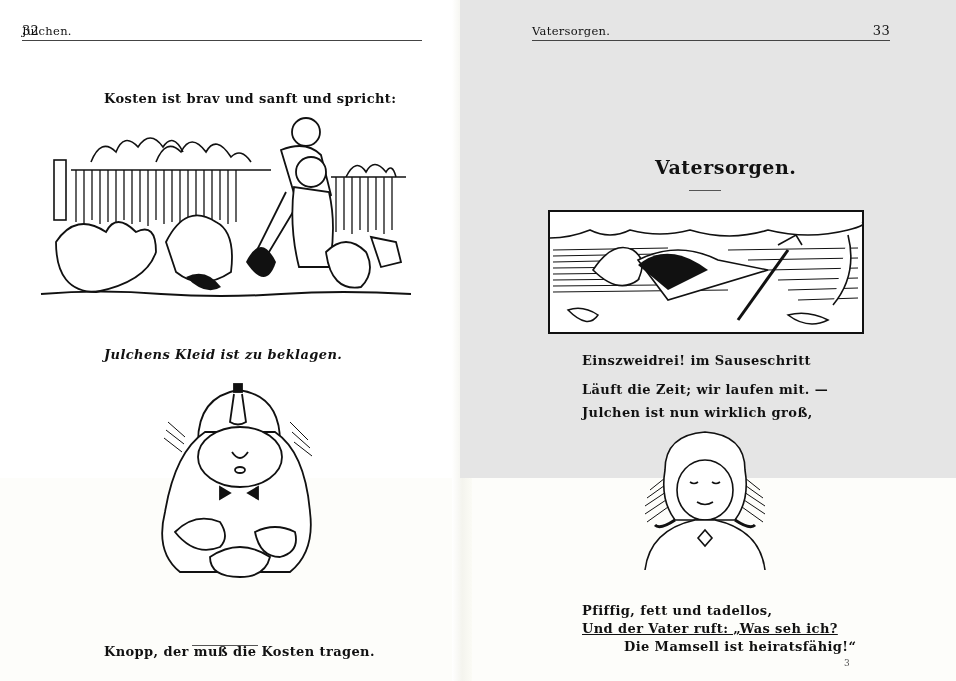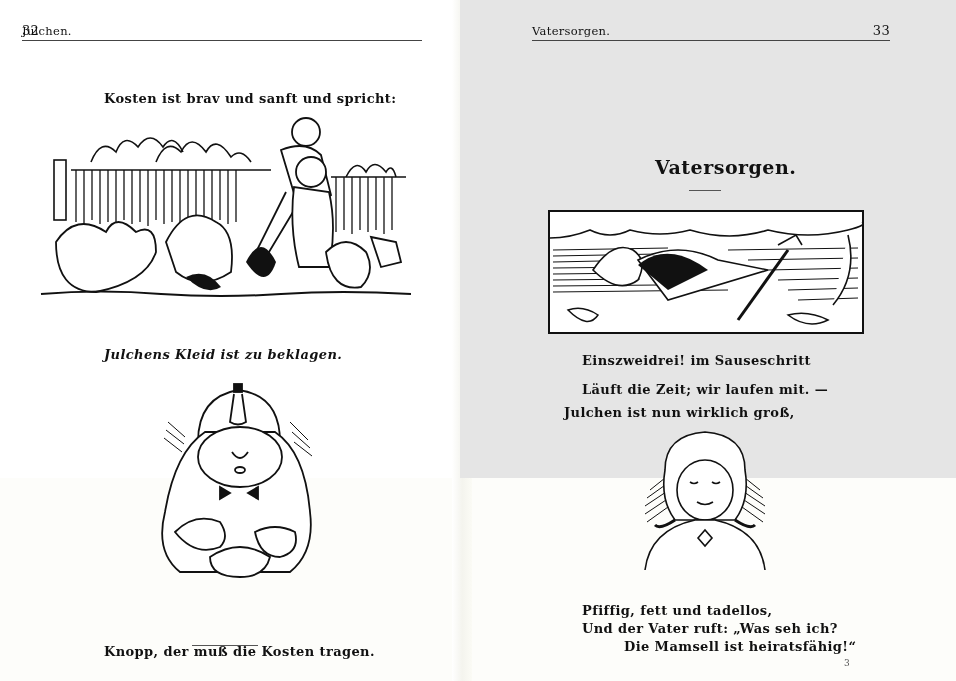--- a/index.html
+++ b/index.html
@@ -177,21 +177,21 @@
       <line x1="240" y1="40" x2="190" y2="110" stroke-width="3"></line>
       <path d="M230 35 l18-10 l6 10"></path>
       <path d="M300 25 q10 40-15 70"></path>
     </g>
     <path d="M90 55 q30-25 70 5 l-40 20 z" fill="#111"></path>
     <path d="M20 100 q15-5 30 5 q-10 15-30-5 z M240 105 q20-5 40 5 q-20 10-40-5 z" stroke="#111" stroke-width="1.5" fill="#fff"></path>
   </svg>
 
   <div class="verse" style="left:122px; top:351px;text-align:right;">Einszweidrei! im Sauseschritt</div>
   <div class="verse" style="left:122px; top:380px;">Läuft die Zeit; wir laufen mit. —</div>
-  <div class="verse" style="left:104px; top:403px;">Julchen ist nun wirklich groß,</div>
+  <div class="verse" style="left:122px; top:403px;">Julchen ist nun wirklich groß,</div>
 
   <svg class="illus" style="left:175px; top:430px;" width="140" height="150" viewBox="0 0 140 150">
     <g stroke="#111" stroke-width="1">
       <line x1="15" y1="60" x2="40" y2="40"></line>
         <line x1="12" y1="68" x2="40" y2="48"></line>
         <line x1="10" y1="76" x2="40" y2="56"></line>
       <line x1="10" y1="84" x2="40" y2="64"></line>
         <line x1="12" y1="92" x2="40" y2="72"></line>
       <line x1="100" y1="40" x2="125" y2="60"></line>
         <line x1="100" y1="48" x2="128" y2="68"></line>
@@ -204,17 +204,17 @@
       <ellipse cx="70" cy="60" rx="28" ry="30"></ellipse>
       <path d="M55 52 q4 3 8 0 M77 52 q4 3 8 0"></path>
       <path d="M62 72 q8 5 16 0"></path>
       <path d="M10 140 q5-40 50-50 l20 0 q45 10 50 50"></path>
       <path d="M63 108 l7-8 l7 8 l-7 8 z"></path>
     </g>
     <path d="M40 90 q-15 10-20 5 M100 90 q15 10 20 5" stroke="#111" stroke-width="3" fill="none"></path>
   </svg>
 
   <div class="verse" style="left:122px; top:601px;">Pfiffig, fett und tadellos,</div>
-  <div class="verse" style="left:122px; top:619px;">Und der Vater ruft: „Was seh ich?</div>
+  <div class="verse" style="left:122px; top:619px;text-decoration:underline;">Und der Vater ruft: „Was seh ich?</div>
   <div class="verse" style="left:122px; top:637px;margin-left:42px;">Die Mamsell ist heiratsfähig!“</div>
 
   <div class="sig" style="left:384px; top:658px;">3</div>
 </div>
 
 </body></html>

